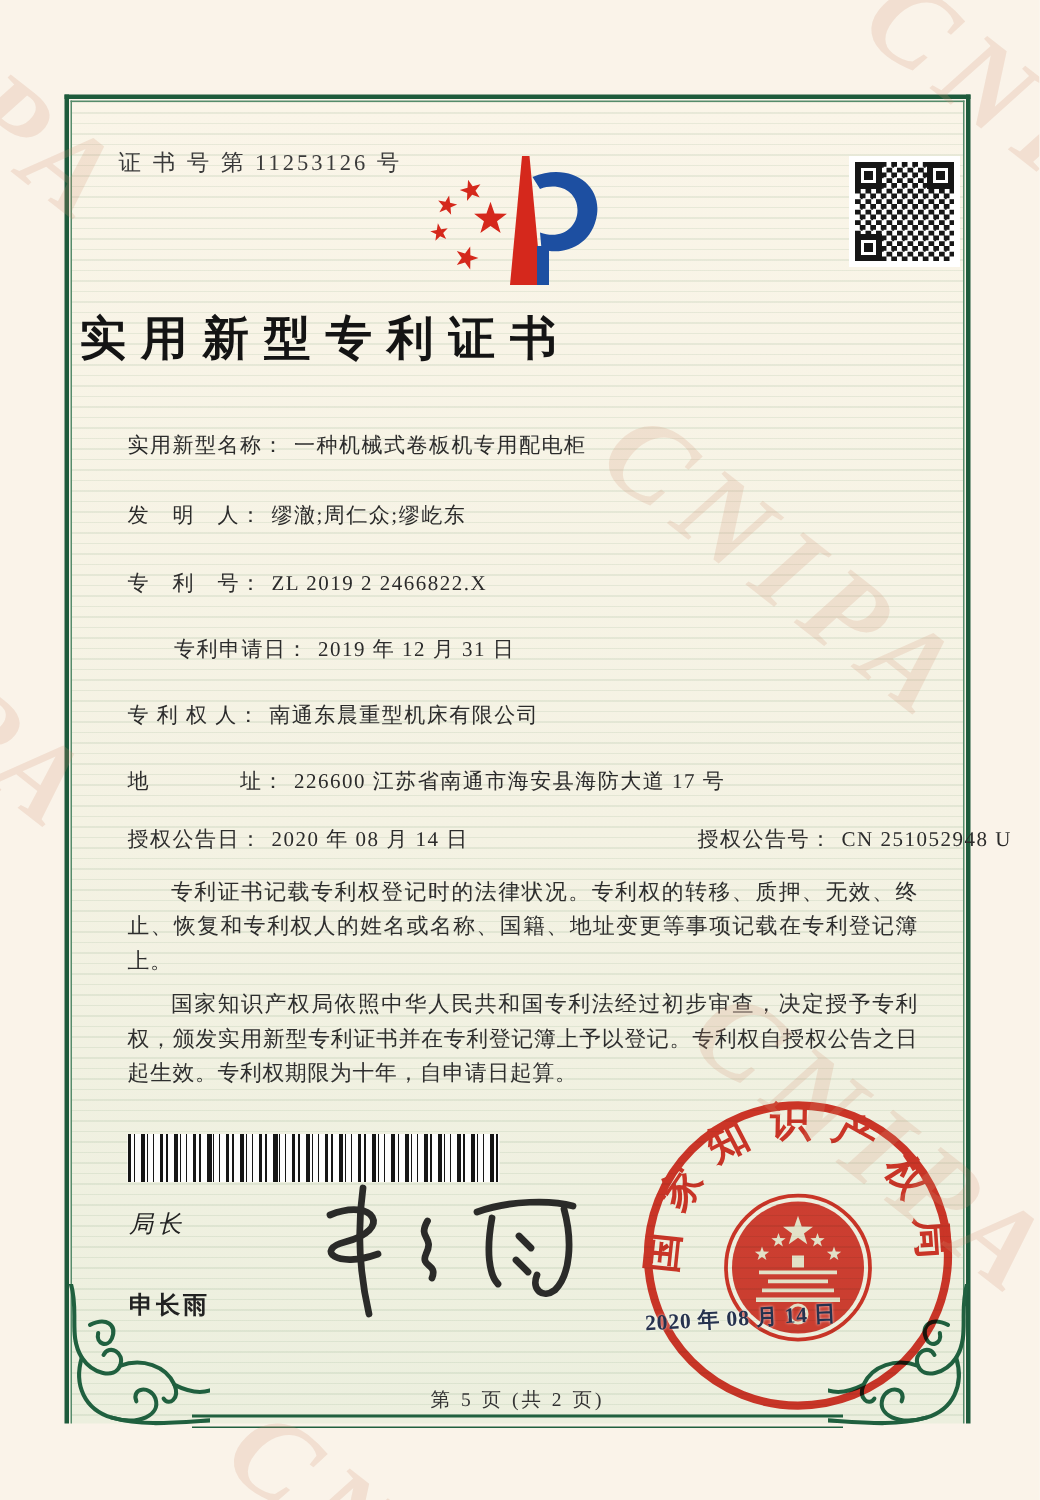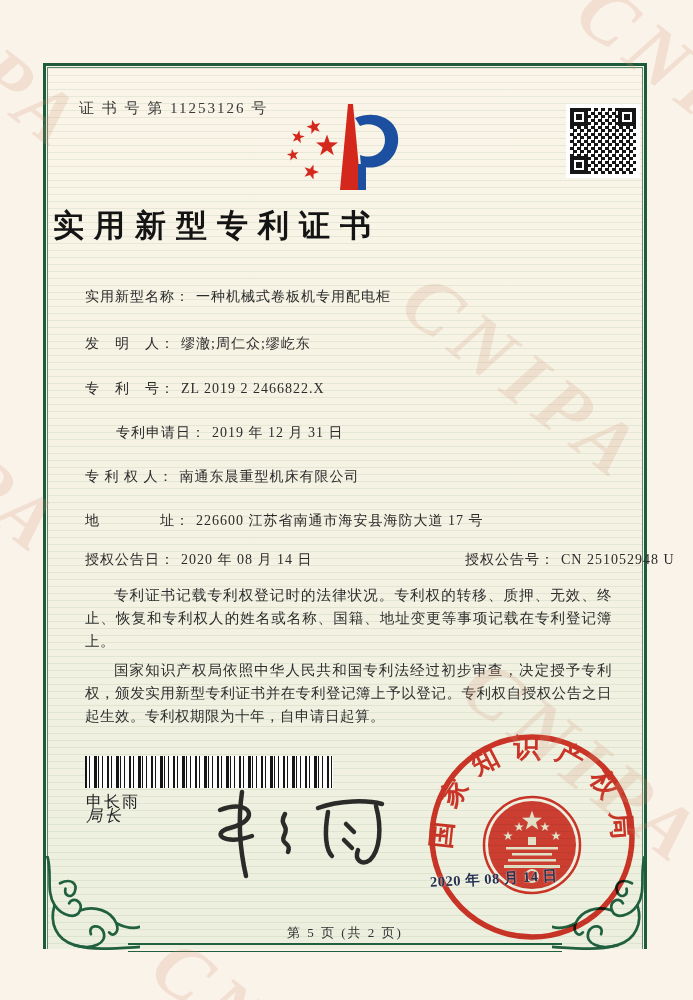--- a/index.html
+++ b/index.html
@@ -76,21 +76,21 @@
   }
   
   .barcode{
     position:absolute;left:85px;top:756px;width:248px;height:32px;z-index:10;
     background:repeating-linear-gradient(90deg,
       #151515 0 2px,#fdfdfd 2px 4px,#151515 4px 5px,#fdfdfd 5px 9px,
       #151515 9px 12px,#fdfdfd 12px 13px,#151515 13px 14px,#fdfdfd 14px 17px,
       #151515 17px 18px,#fdfdfd 18px 22px);
   }
   .director-title{position:absolute;left:86px;top:806px;font-size:16px;color:#222;letter-spacing:3px;z-index:10;font-style:italic;}
-  .director-name{position:absolute;left:86px;top:792px;font-size:16px;color:#222;letter-spacing:2px;z-index:10;}
+  .director-name{position:absolute;left:86px;top:860px;font-size:16px;color:#222;letter-spacing:2px;z-index:10;font-weight:bold;}
   .signature{position:absolute;left:190px;top:780px;z-index:11;}
   .seal{position:absolute;left:424px;top:731px;z-index:12;mix-blend-mode:multiply;opacity:.93;}
   .seal-date{
     position:absolute;left:430px;top:869px;width:148px;z-index:13;
     font-size:14.5px;font-weight:bold;color:#26324e;letter-spacing:0.5px;
     transform:rotate(-3deg);text-shadow:0 0 2px rgba(255,255,255,.8);
     white-space:nowrap;
   }
   .page-num{
     position:absolute;left:43px;top:924px;width:604px;z-index:10;

